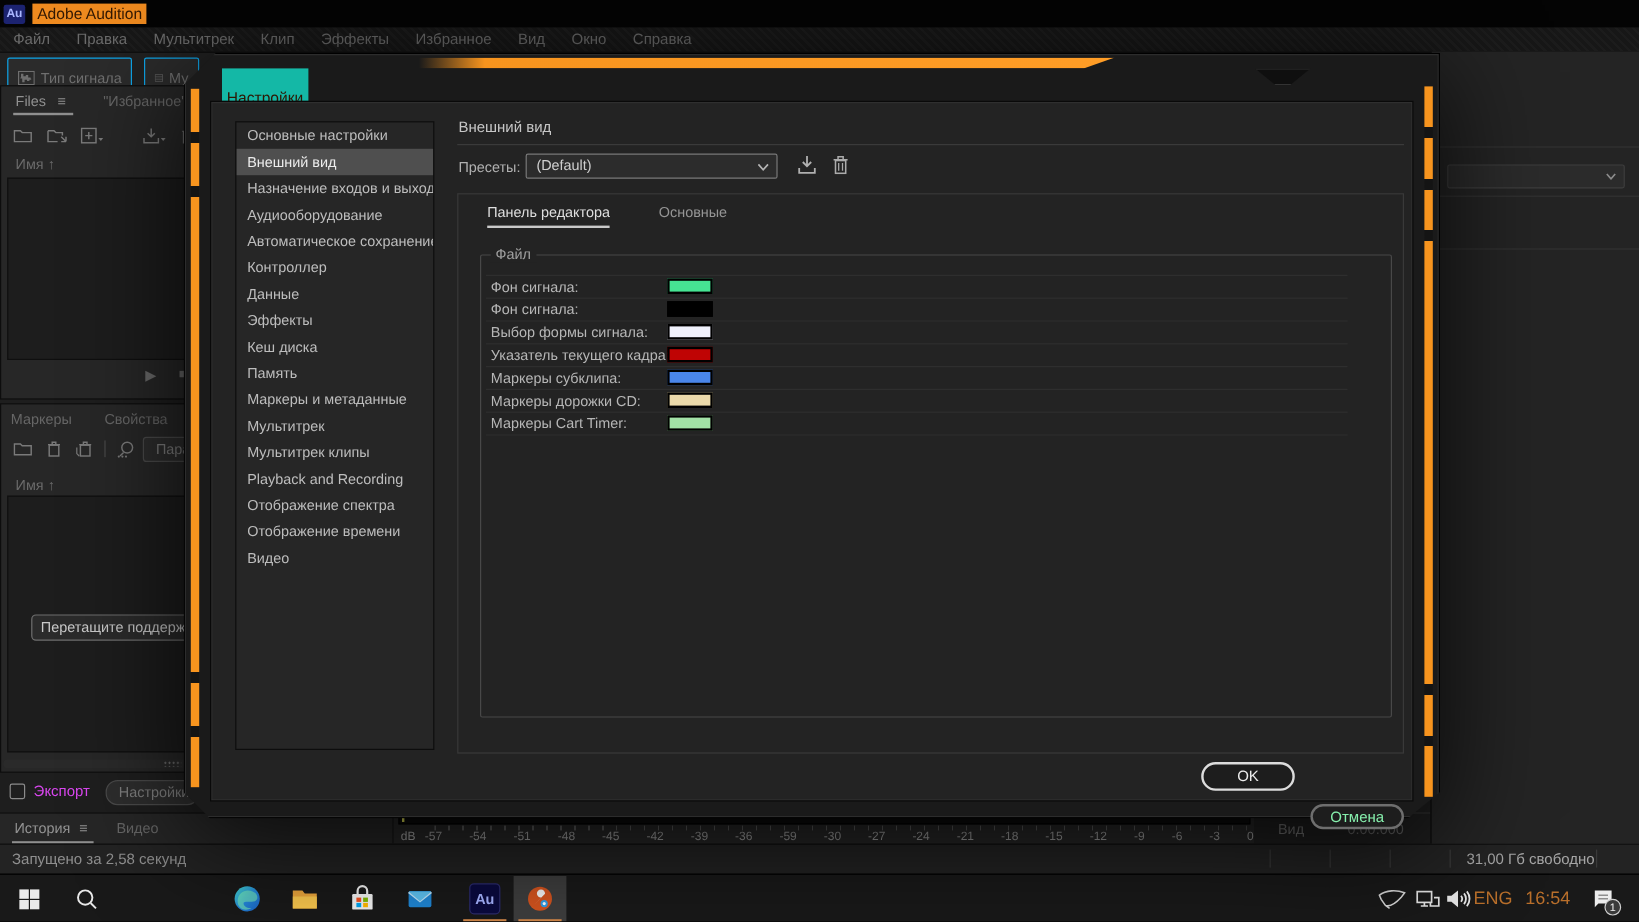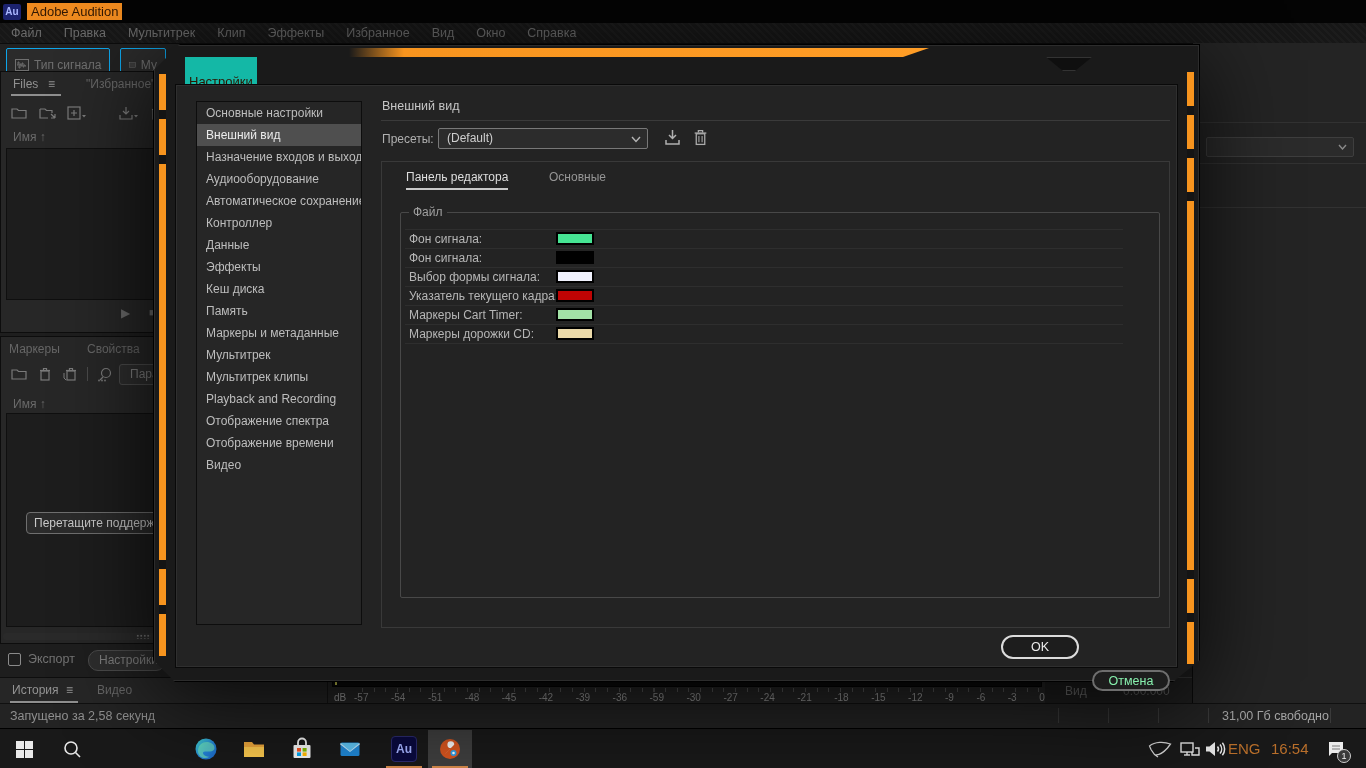--- a/index.html
+++ b/index.html
@@ -241,21 +241,21 @@
     <span class="colhead" style="left:12px;top:60px;"><span>Имя</span> <span>↑</span></span>
     <div class="well" style="left:5px;top:76px;width:152px;height:214px;"></div>
     <div id="hscroll">
         <div class="grip"></div>
       </div>
   </div>
   <div id="drop-hint" class="abs">Перетащите поддержива</div>
 
   <div class="abs" style="left:0;top:646px;width:164px;height:30px;">
     <div class="chk" style="left:8px;top:7px;"></div>
-    <span class="abs" style="left:28px;top:6px;font-size:12.5px;color:#737373;">Экспорт</span>
+    <span class="abs" style="left:28px;top:6px;font-size:12.5px;color:#d946ef;">Экспорт</span>
     <div class="pill-btn" style="left:88px;top:4px;width:78px;">Настройки экс</div>
   </div>
 
   <div class="abs" id="history-row">
     <span class="ptab on" style="left:12px;top:5px;color:#939393;">История</span>
     <span class="ptab on" style="left:66px;top:5px;color:#939393;">≡</span>
     <div class="ptab-underline" style="left:10px;top:23px;width:68px;"></div>
     <span class="ptab" style="left:97px;top:5px;">Видео</span>
   </div>
 
@@ -388,26 +388,30 @@
                 </div>
                 <div class="crow">
                   <span class="clabel">Выбор формы сигнала:</span>
                   <div class="swatch" style="background: rgb(240, 241, 252);"></div>
                 </div>
                 <div class="crow">
                   <span class="clabel">Указатель текущего кадра:</span>
                   <div class="swatch" style="background: rgb(191, 4, 4);"></div>
                 </div>
                 <div class="crow">
+                  <span class="clabel">Маркеры субклипа:</span>
+                  <div class="swatch" style="background: rgb(74, 134, 234);"></div>
+                </div>
+                <div class="crow">
+                  <span class="clabel">Маркеры дорожки CD:</span>
+                  <div class="swatch" style="background: rgb(235, 217, 169);"></div>
+                </div>
+                <div class="crow">
                   <span class="clabel">Маркеры Cart Timer:</span>
                   <div class="swatch" style="background: rgb(162, 226, 166);"></div>
-                </div>
-                <div class="crow">
-                  <span class="clabel">Маркеры дорожки CD:</span>
-                  <div class="swatch" style="background: rgb(235, 217, 169);"></div>
                 </div>
               </div>
           </div>
         </div>
 
         <div class="dlg-btn" id="ok-btn">OK</div>
         <div class="dlg-btn" id="cancel-btn">Отмена</div>
       </div>
     </div>
   </div>

